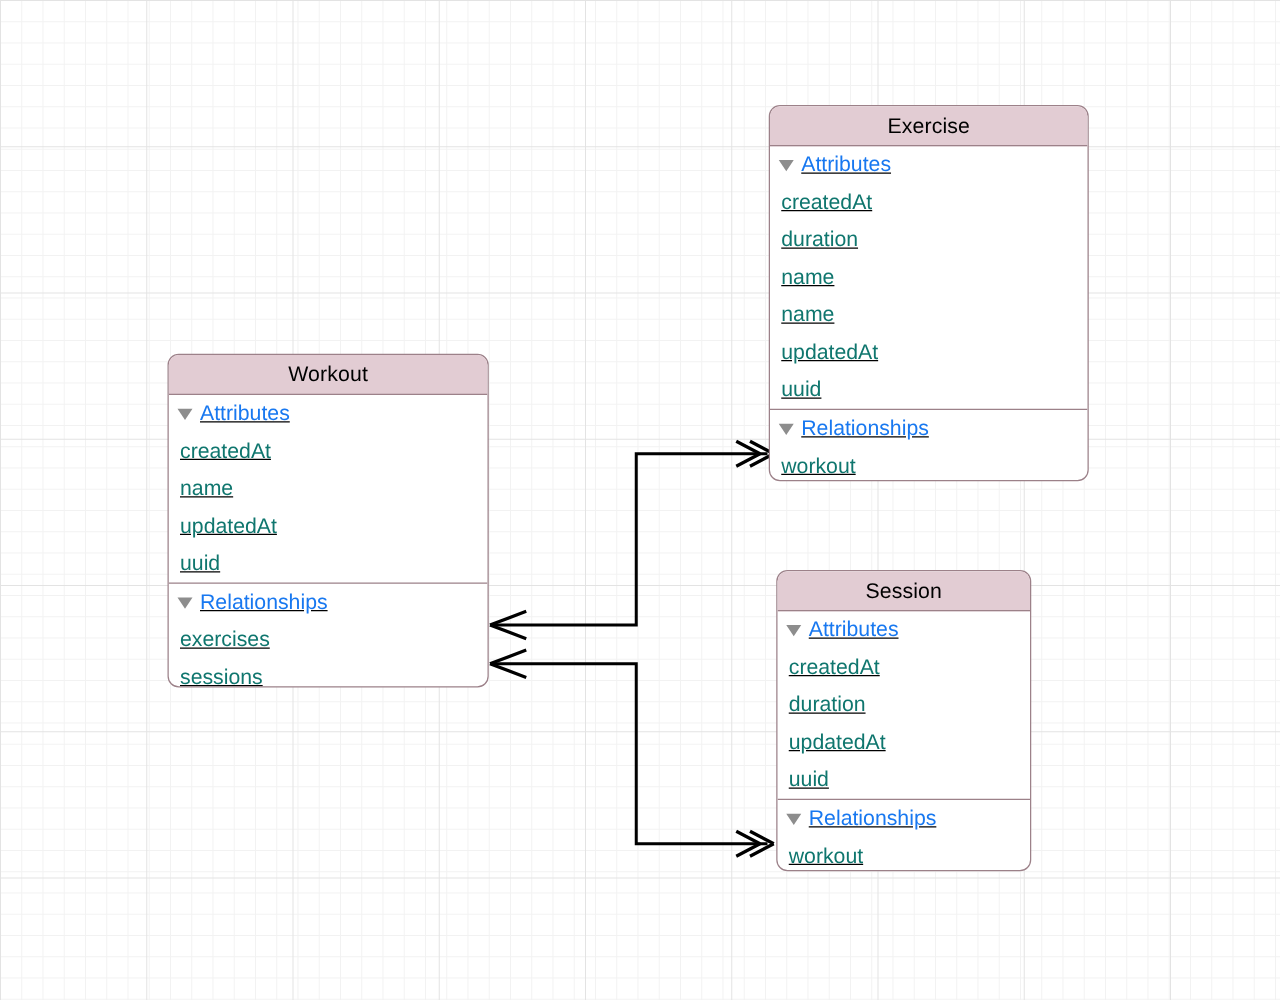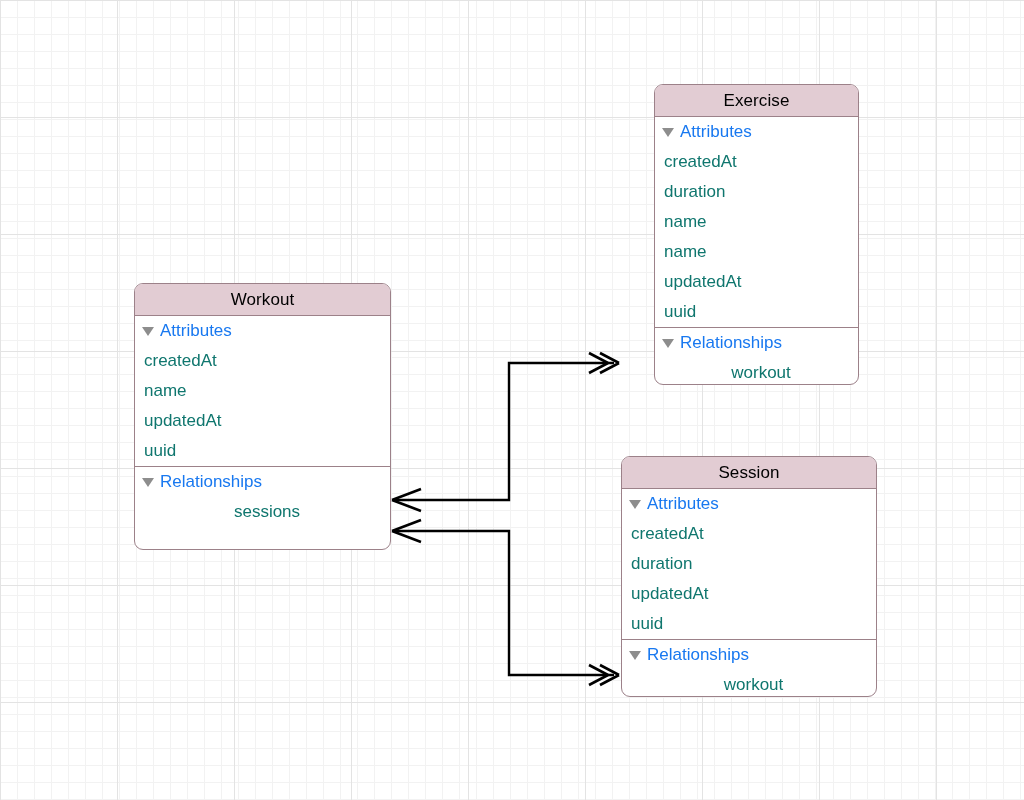--- a/index.html
+++ b/index.html
@@ -59,24 +59,24 @@
     text-align: center;
     background: #e2ccd3;
     border-bottom: 1.5px solid #9c8189;
     font-size: 17px;
     color: #000000;
     letter-spacing: 0.1px;
   }
 
   .group {
     padding: 0;
+    text-decoration: underline;
   }
   .group + .group {
     border-top: 1.5px solid #9c8189;
-    text-align: center;
   }
 
   .group-title {
     display: flex;
     align-items: center;
     height: 30px;
     padding-left: 7px;
     font-size: 17px;
     color: #1878f0;
   }
@@ -136,25 +136,26 @@
       <div class="row">name</div>
       <div class="row">updatedAt</div>
       <div class="row">uuid</div>
     </div>
 
     <div class="group">
       <div class="group-title">
         <span class="tri"></span>
         <span>Relationships</span>
       </div>
+      <div class="row">exercises</div>
       <div class="row">sessions</div>
     </div>
   </div>
 
-  <div class="entity" style="left:654px; top:84px; width:205px; height:301px;">
+  <div class="entity" style="left:615px; top:84px; width:256px; height:301px;">
     <div class="entity-header">Exercise</div>
 
     <div class="group">
       <div class="group-title">
         <span class="tri"></span>
         <span>Attributes</span>
       </div>
       <div class="row">createdAt</div>
       <div class="row">duration</div>
       <div class="row">name</div>
@@ -165,21 +166,21 @@
 
     <div class="group">
       <div class="group-title">
         <span class="tri"></span>
         <span>Relationships</span>
       </div>
       <div class="row">workout</div>
     </div>
   </div>
 
-  <div class="entity" style="left:621px; top:456px; width:256px; height:241px;">
+  <div class="entity" style="left:621px; top:456px; width:204px; height:241px;">
     <div class="entity-header">Session</div>
 
     <div class="group">
       <div class="group-title">
         <span class="tri"></span>
         <span>Attributes</span>
       </div>
       <div class="row">createdAt</div>
       <div class="row">duration</div>
       <div class="row">updatedAt</div>

